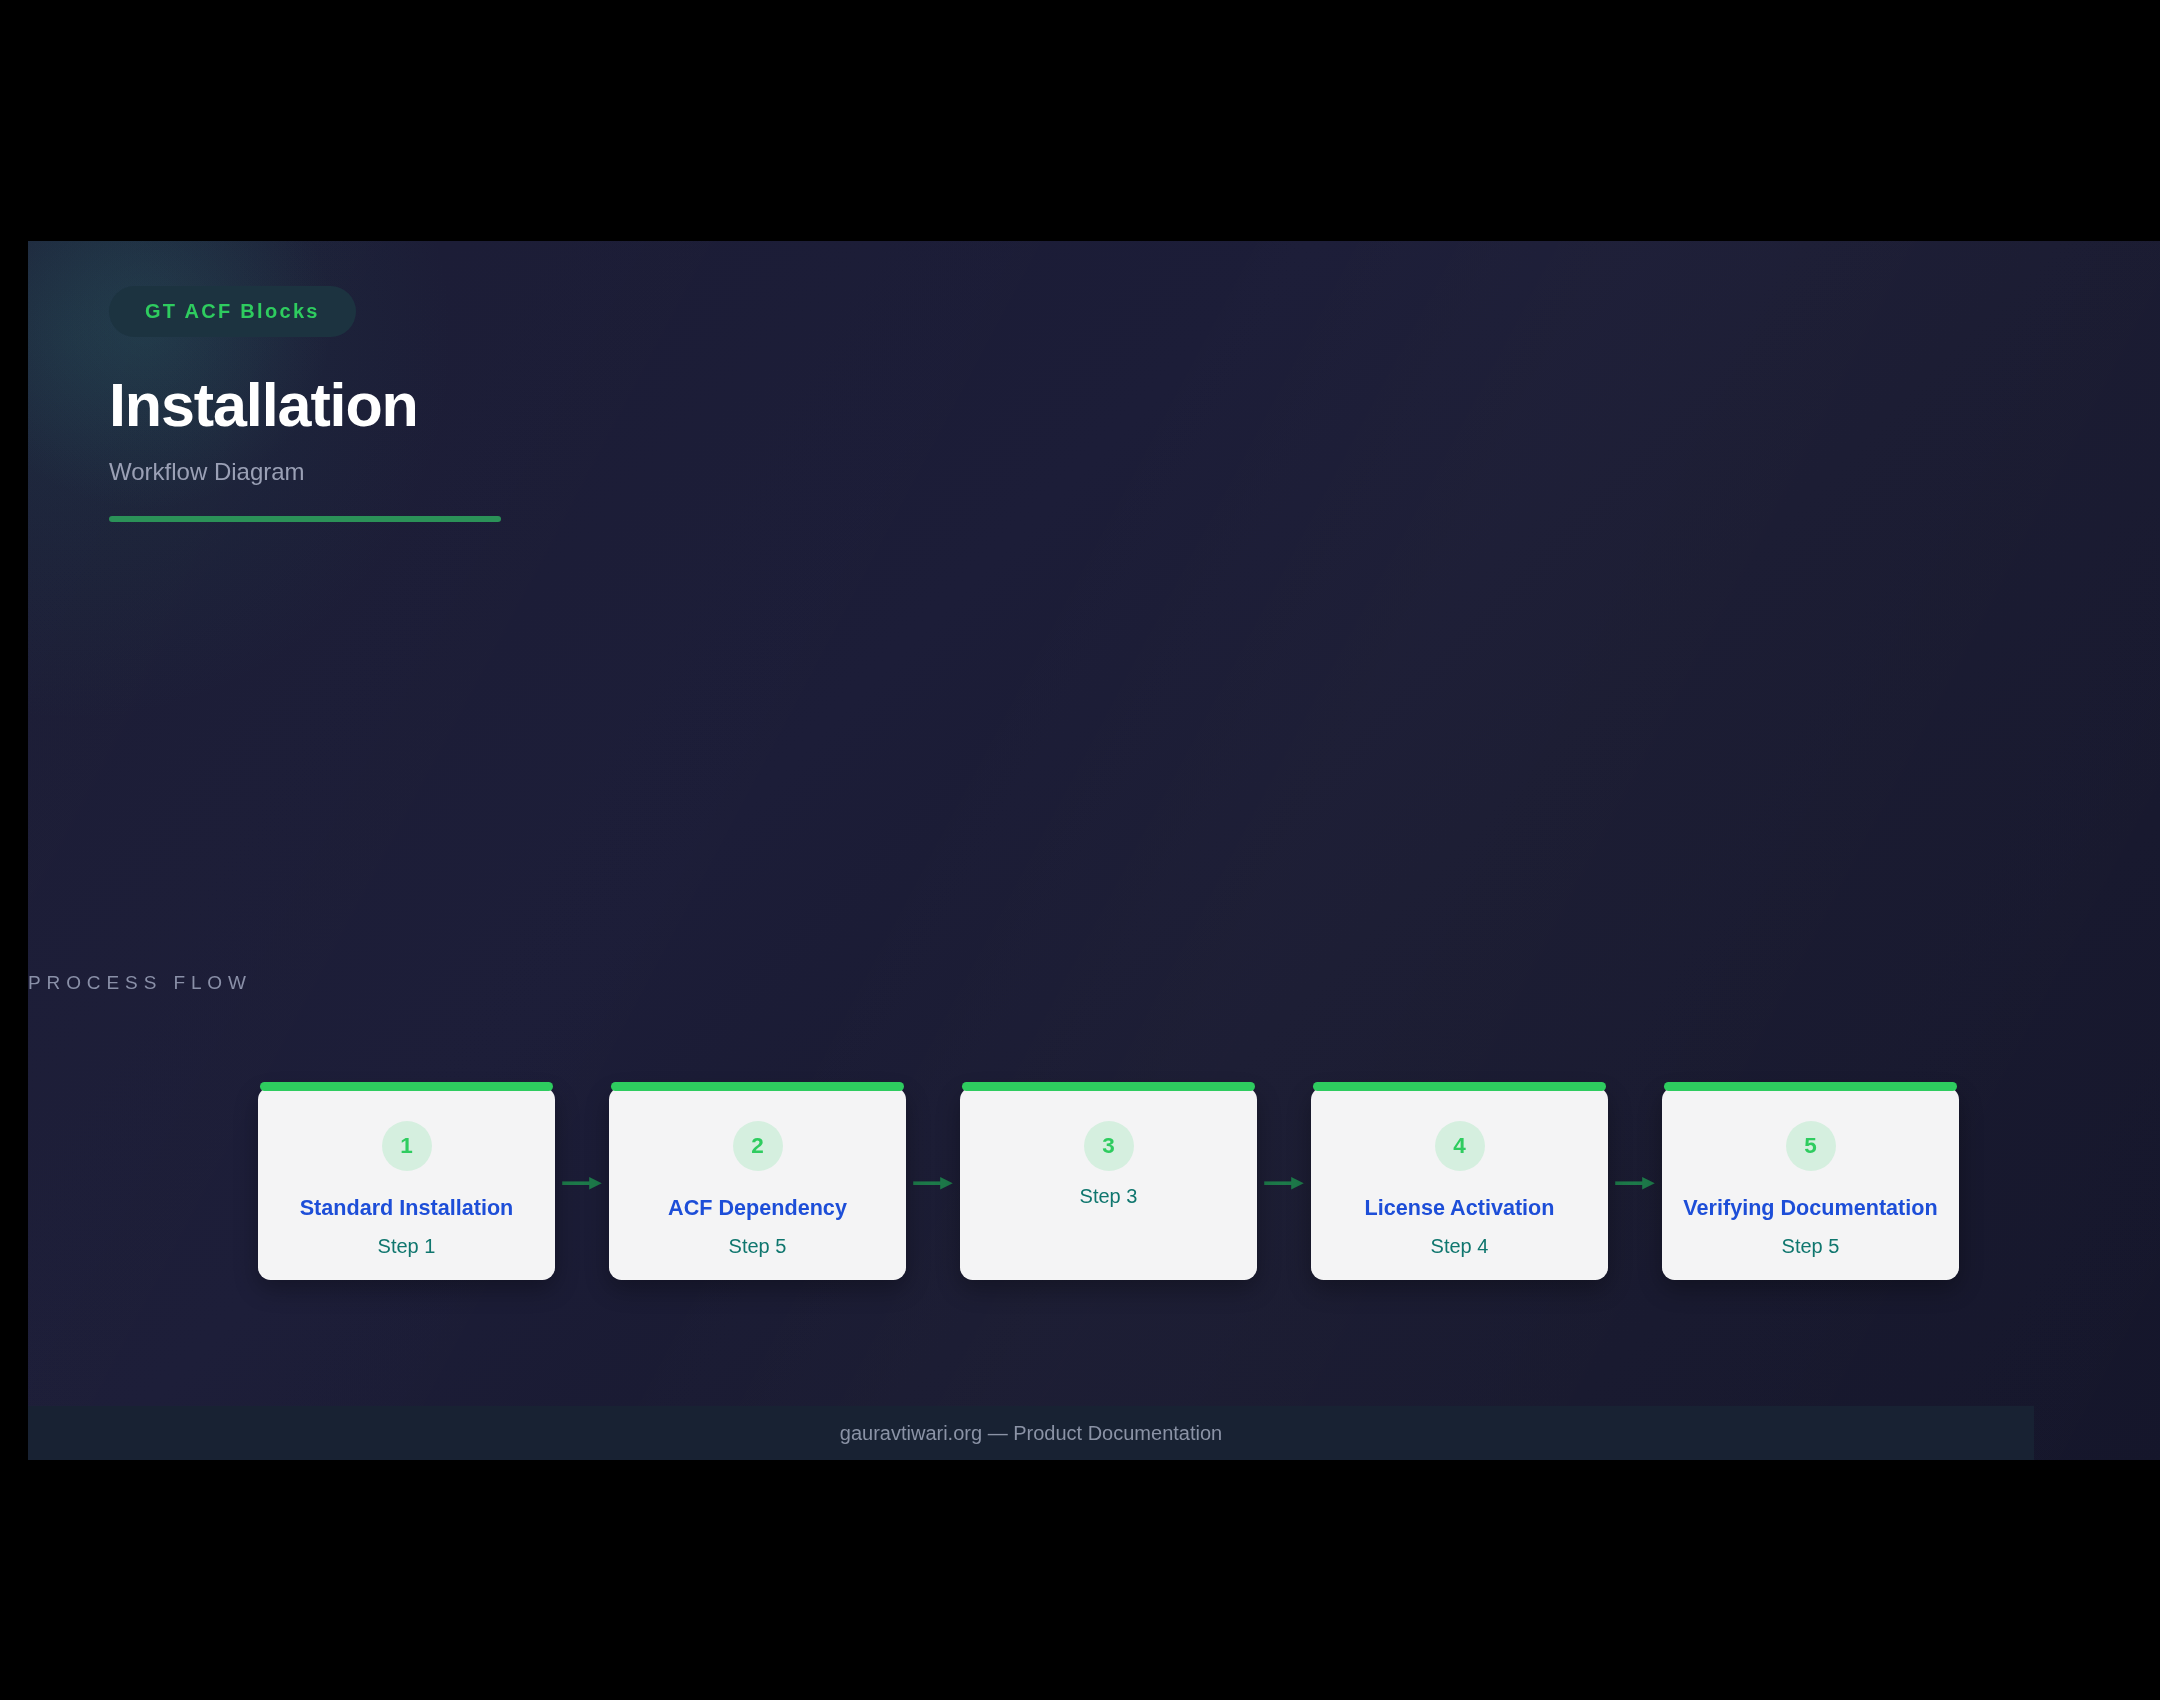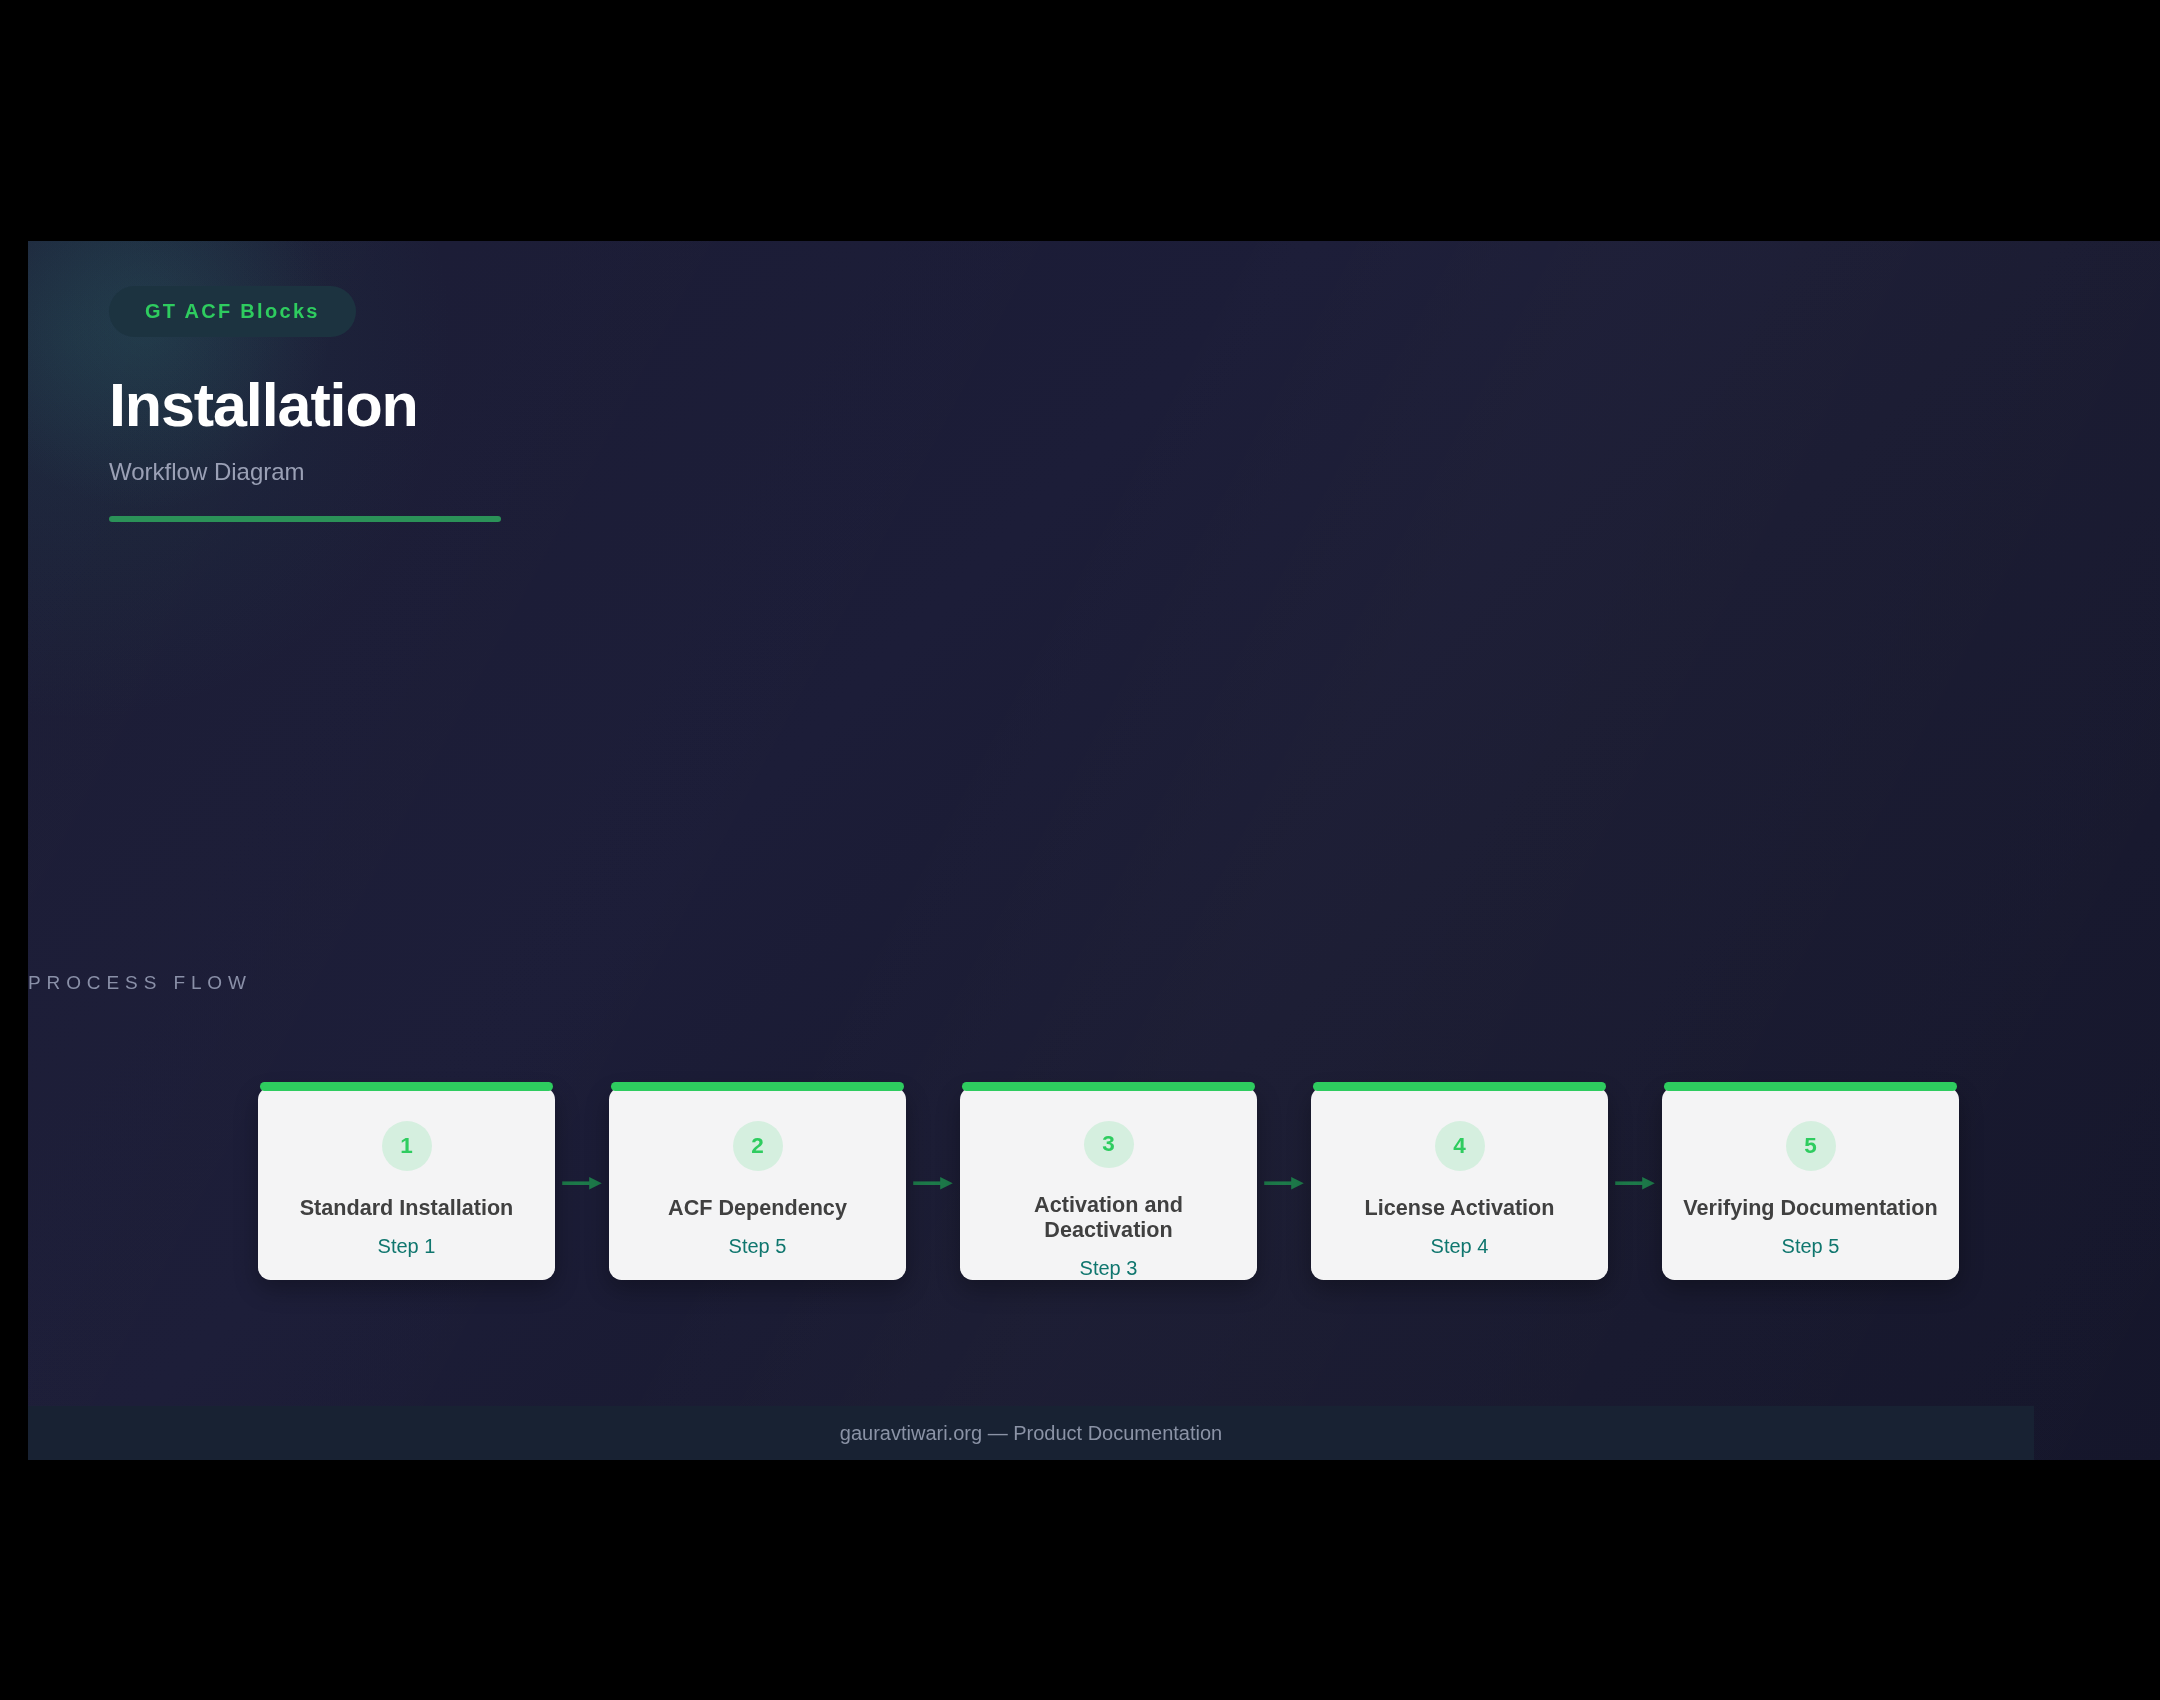--- a/index.html
+++ b/index.html
@@ -145,24 +145,23 @@
     background: #d5efdf;
     display: flex;
     align-items: center;
     justify-content: center;
     color: #2ecc5f;
     font-size: 22.5px;
     font-weight: 700;
   }
   .flow-card-title {
     margin-top: 25px;
-    color: #404040;
+    color: #1d4ed8;
     font-size: 21.6px;
     font-weight: 700;
-    text-align: center;
     line-height: 1.15;
     padding: 0 10.8px;
   }
   .flow-card-step {
     margin-top: 14.4px;
     color: #0f766e;
     font-size: 20px;
     font-weight: 400;
   }
 
@@ -254,21 +253,20 @@
             <polygon points="30,1 44,8 30,15" fill="#1d7a4a"></polygon>
           </svg>
         </span>
       </div>
 
       <div class="flow-card">
         <div class="flow-card-topbar"></div>
         <div class="flow-card-num">
           <span>3</span>
         </div>
-        <div class="flow-card-title">Activation and Deactivation</div>
         <div class="flow-card-step">Step 3</div>
       </div>
 
       <div class="flow-connector">
         <span>
           <svg width="40" height="14.4" viewBox="0 0 44 16" aria-hidden="true">
             <line x1="0" y1="8" x2="32" y2="8" stroke="#1d7a4a" stroke-width="4"></line>
             <polygon points="30,1 44,8 30,15" fill="#1d7a4a"></polygon>
           </svg>
         </span>

